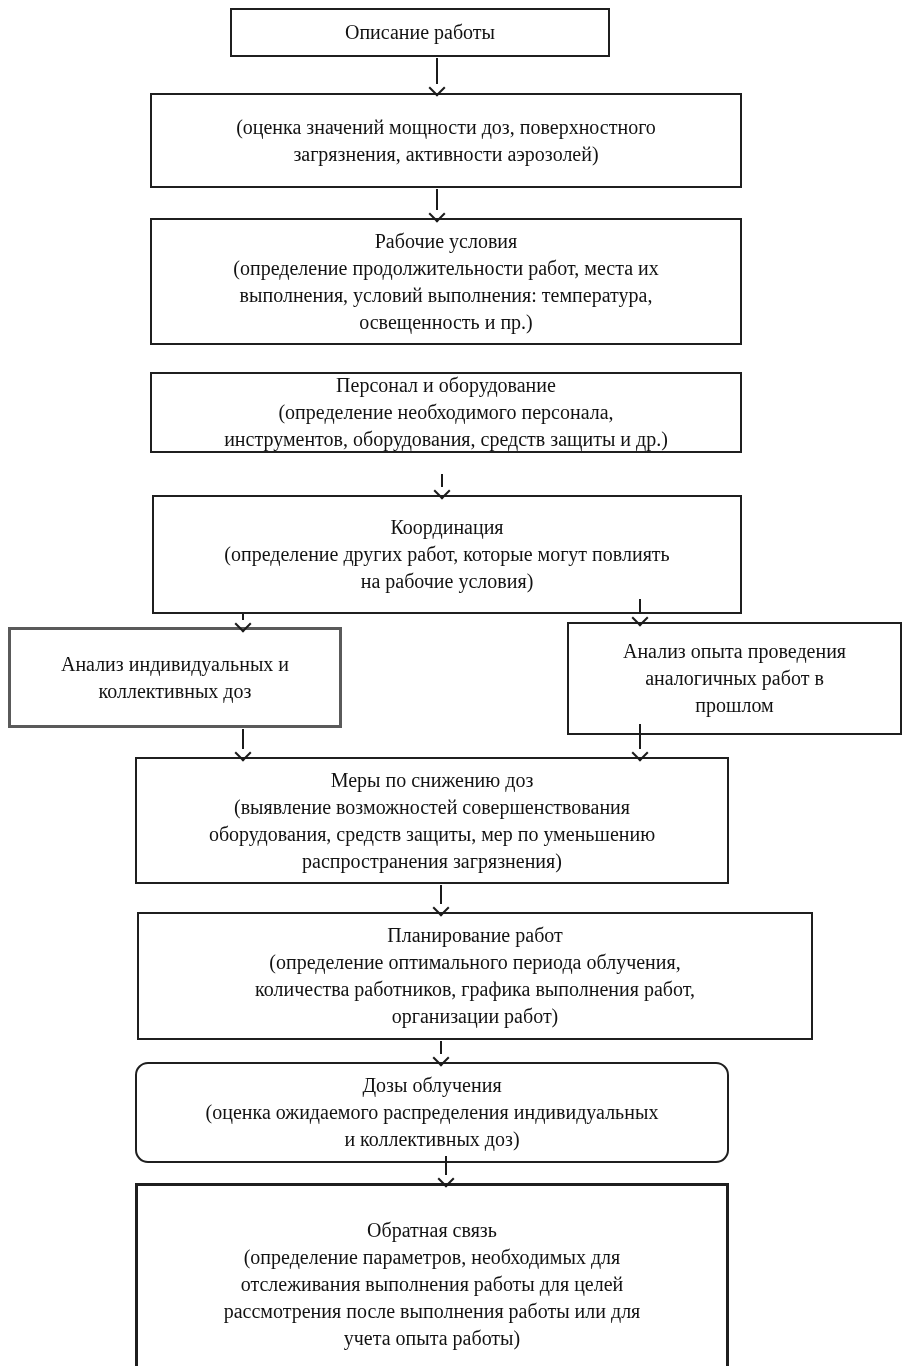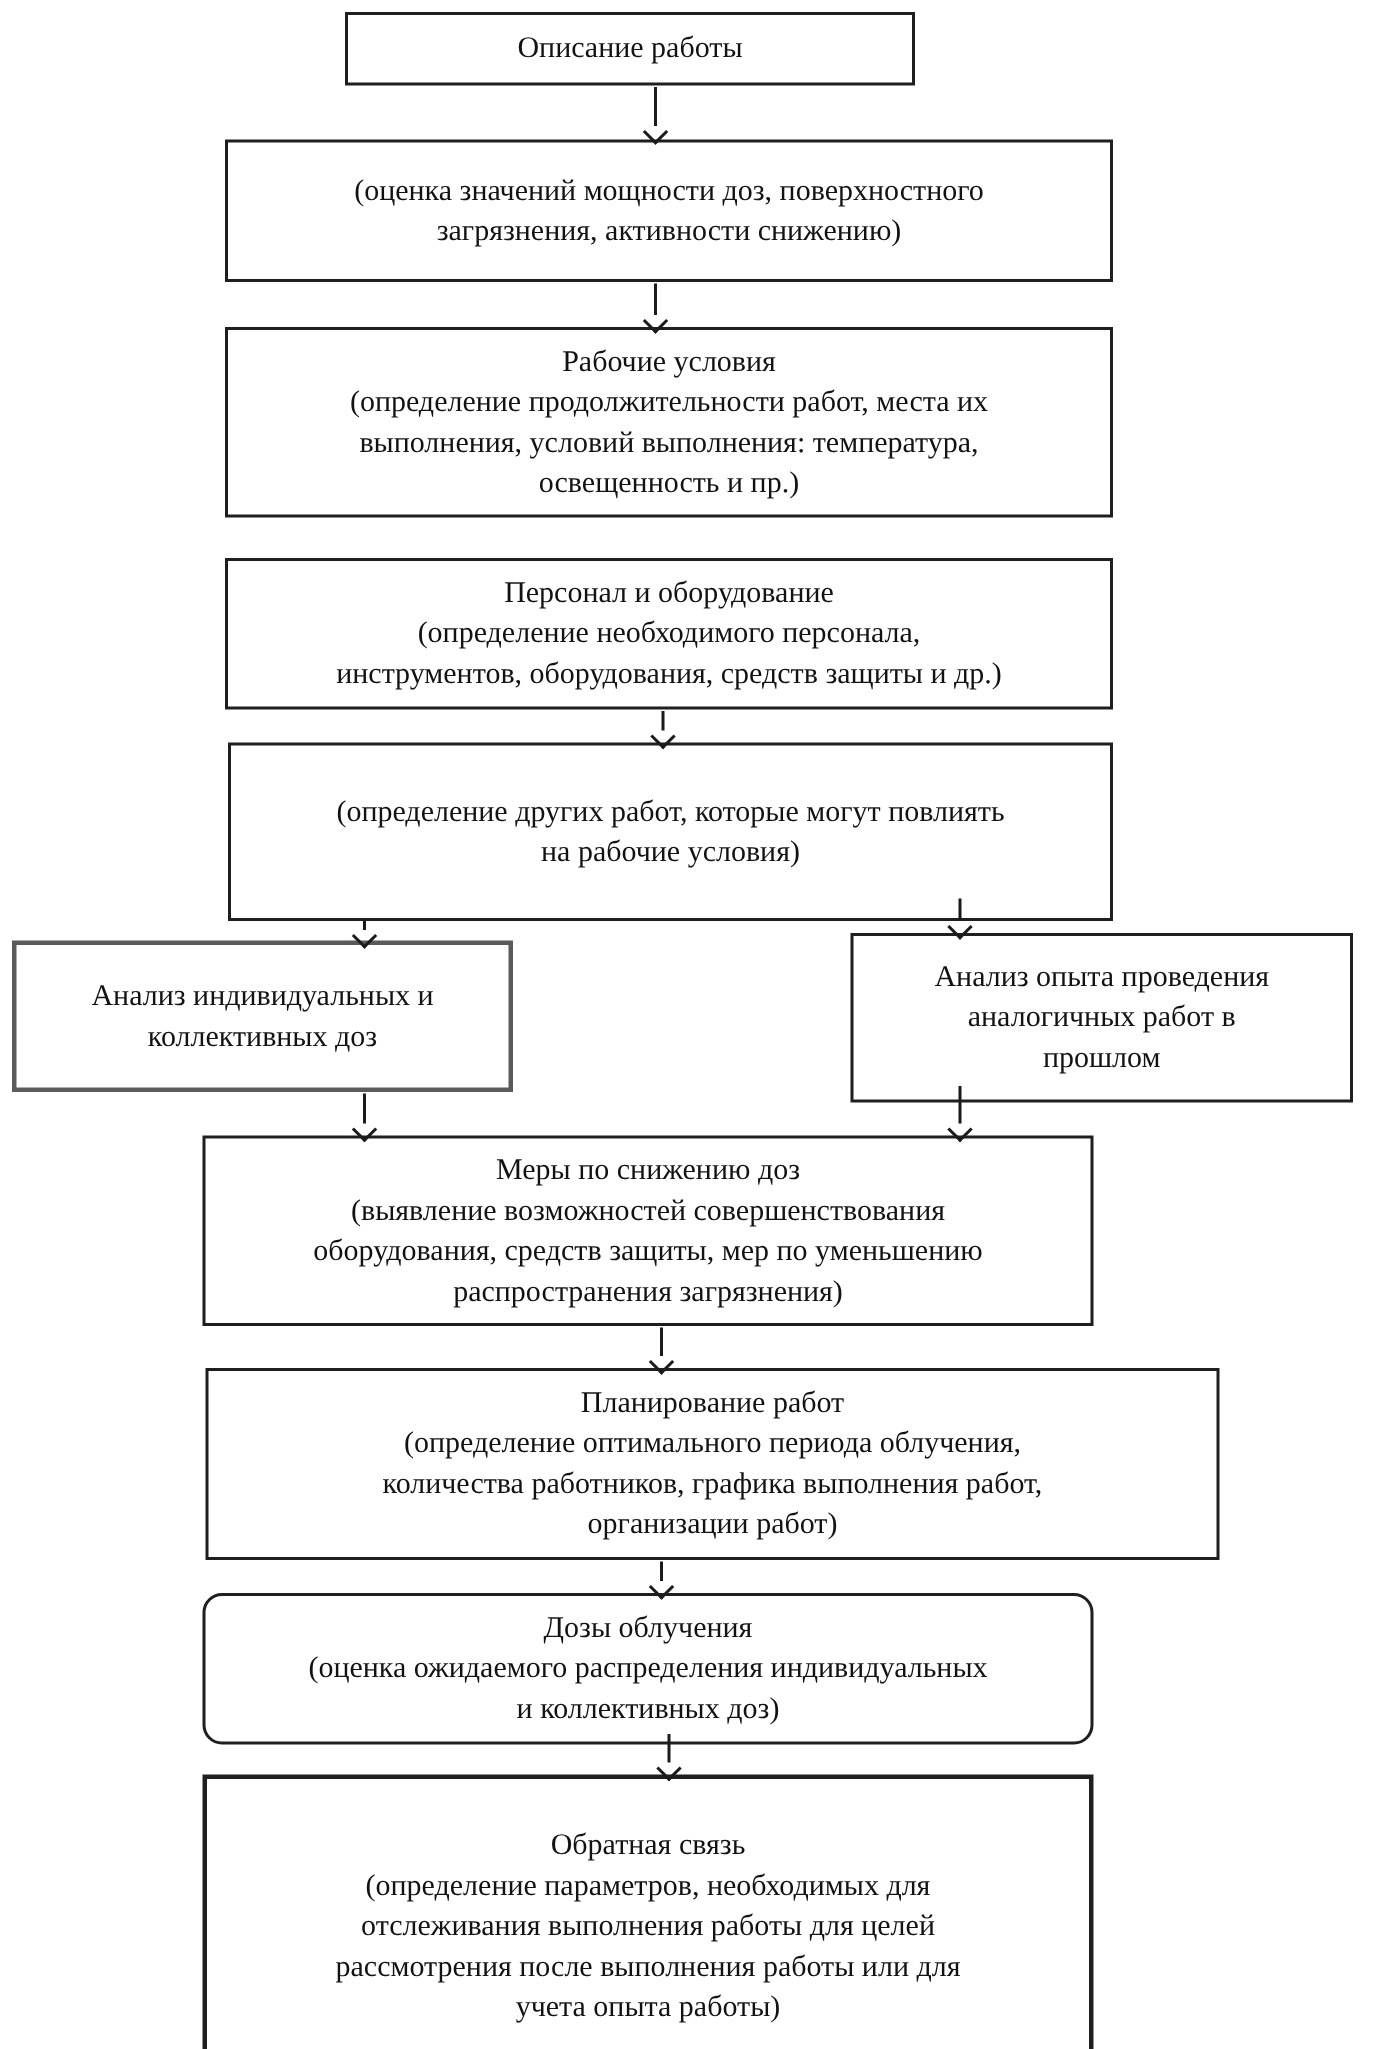--- a/index.html
+++ b/index.html
@@ -13,21 +13,21 @@
     border:2px solid #1f1f1f; background:#ffffff;
     display:flex; flex-direction:column; justify-content:center; align-items:center;
     text-align:center; overflow:hidden; padding:2px 6px;
   }
   .box .t, .box .d {
     white-space:pre-line; font-size:20px; line-height:27px; width:100%;
   }
   .b-describe      { left:230px; top:8px;    width:380px; height:49px;  }
   .b-characteristic{ left:150px; top:93px;   width:592px; height:95px;  }
   .b-conditions    { left:150px; top:218px;  width:592px; height:127px; }
-  .b-personnel     { left:150px; top:372px;  width:592px; height:101px; }
+  .b-personnel     { left:150px; top:372px;  width:592px; height:81px; }
   .b-coordination  { left:152px; top:495px;  width:590px; height:119px; }
   .b-individual    { left:8px;   top:627px;  width:334px; height:101px; border-color:#5a5a5a; border-width:3px; }
   .b-experience    { left:567px; top:622px;  width:335px; height:113px; }
   .b-measures      { left:135px; top:757px;  width:594px; height:127px; }
   .b-planning      { left:137px; top:912px;  width:676px; height:128px; }
   .b-doses         { left:135px; top:1062px; width:594px; height:101px;border-radius:13px; }
   .b-feedback      { left:135px; top:1183px; width:594px; height:202px; border-width:3px; }
   .arrow {
     position:absolute; width:2px; background:#1b1b1b; z-index:3;
   }
@@ -52,37 +52,38 @@
 <body>
 
 <div id="canvas">
 
   <div class="box b-describe">
     <div class="t">Описание работы</div>
   </div>
 
   <div class="box b-characteristic">
     <div class="d">(оценка значений мощности доз, поверхностного
-загрязнения, активности снижению)</div>
+загрязнения, активности аэрозолей)</div>
   </div>
 
   <div class="box b-conditions">
     <div class="t">Рабочие условия</div>
     <div class="d">(определение продолжительности работ, места их
 выполнения, условий выполнения: температура,
 освещенность и пр.)</div>
   </div>
 
   <div class="box b-personnel">
     <div class="t">Персонал и оборудование</div>
     <div class="d">(определение необходимого персонала,
 инструментов, оборудования, средств защиты и др.)</div>
   </div>
 
   <div class="box b-coordination">
+    <div class="t">Координация</div>
     <div class="d">(определение других работ, которые могут повлиять
 на рабочие условия)</div>
   </div>
 
   <div class="box b-individual">
     <div class="t">Анализ индивидуальных и
 коллективных доз</div>
   </div>
 
   <div class="box b-experience">

